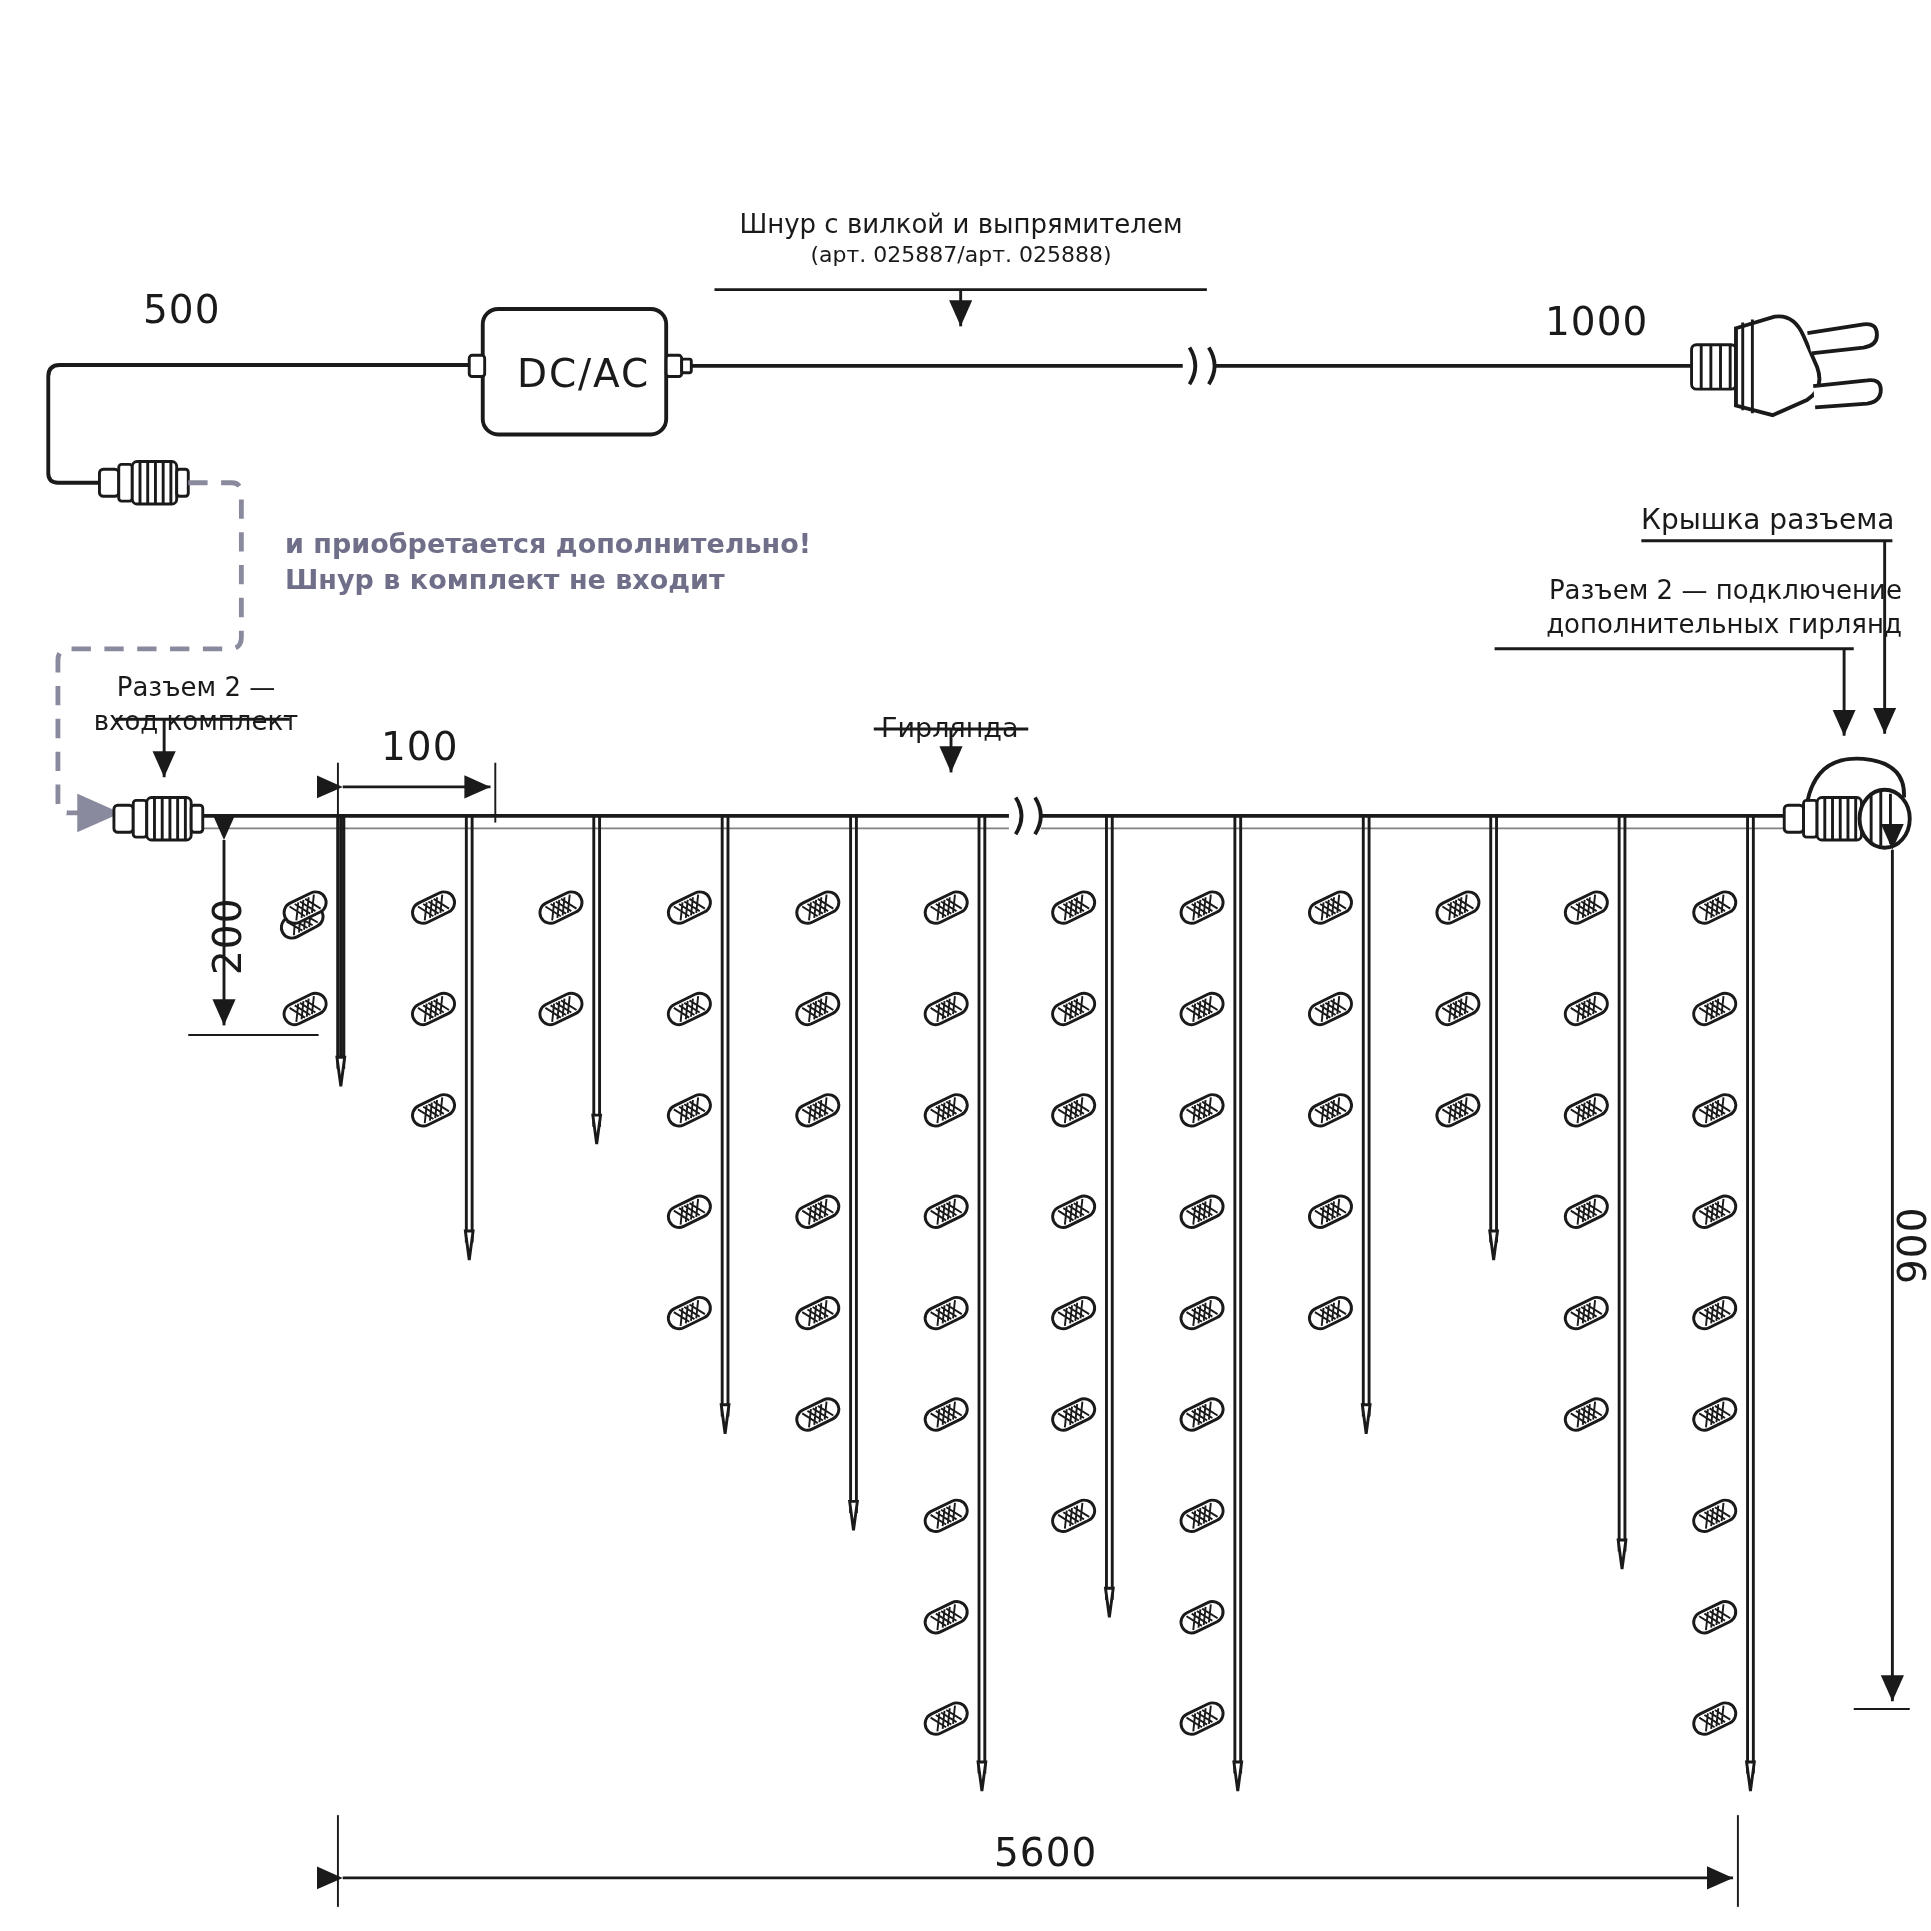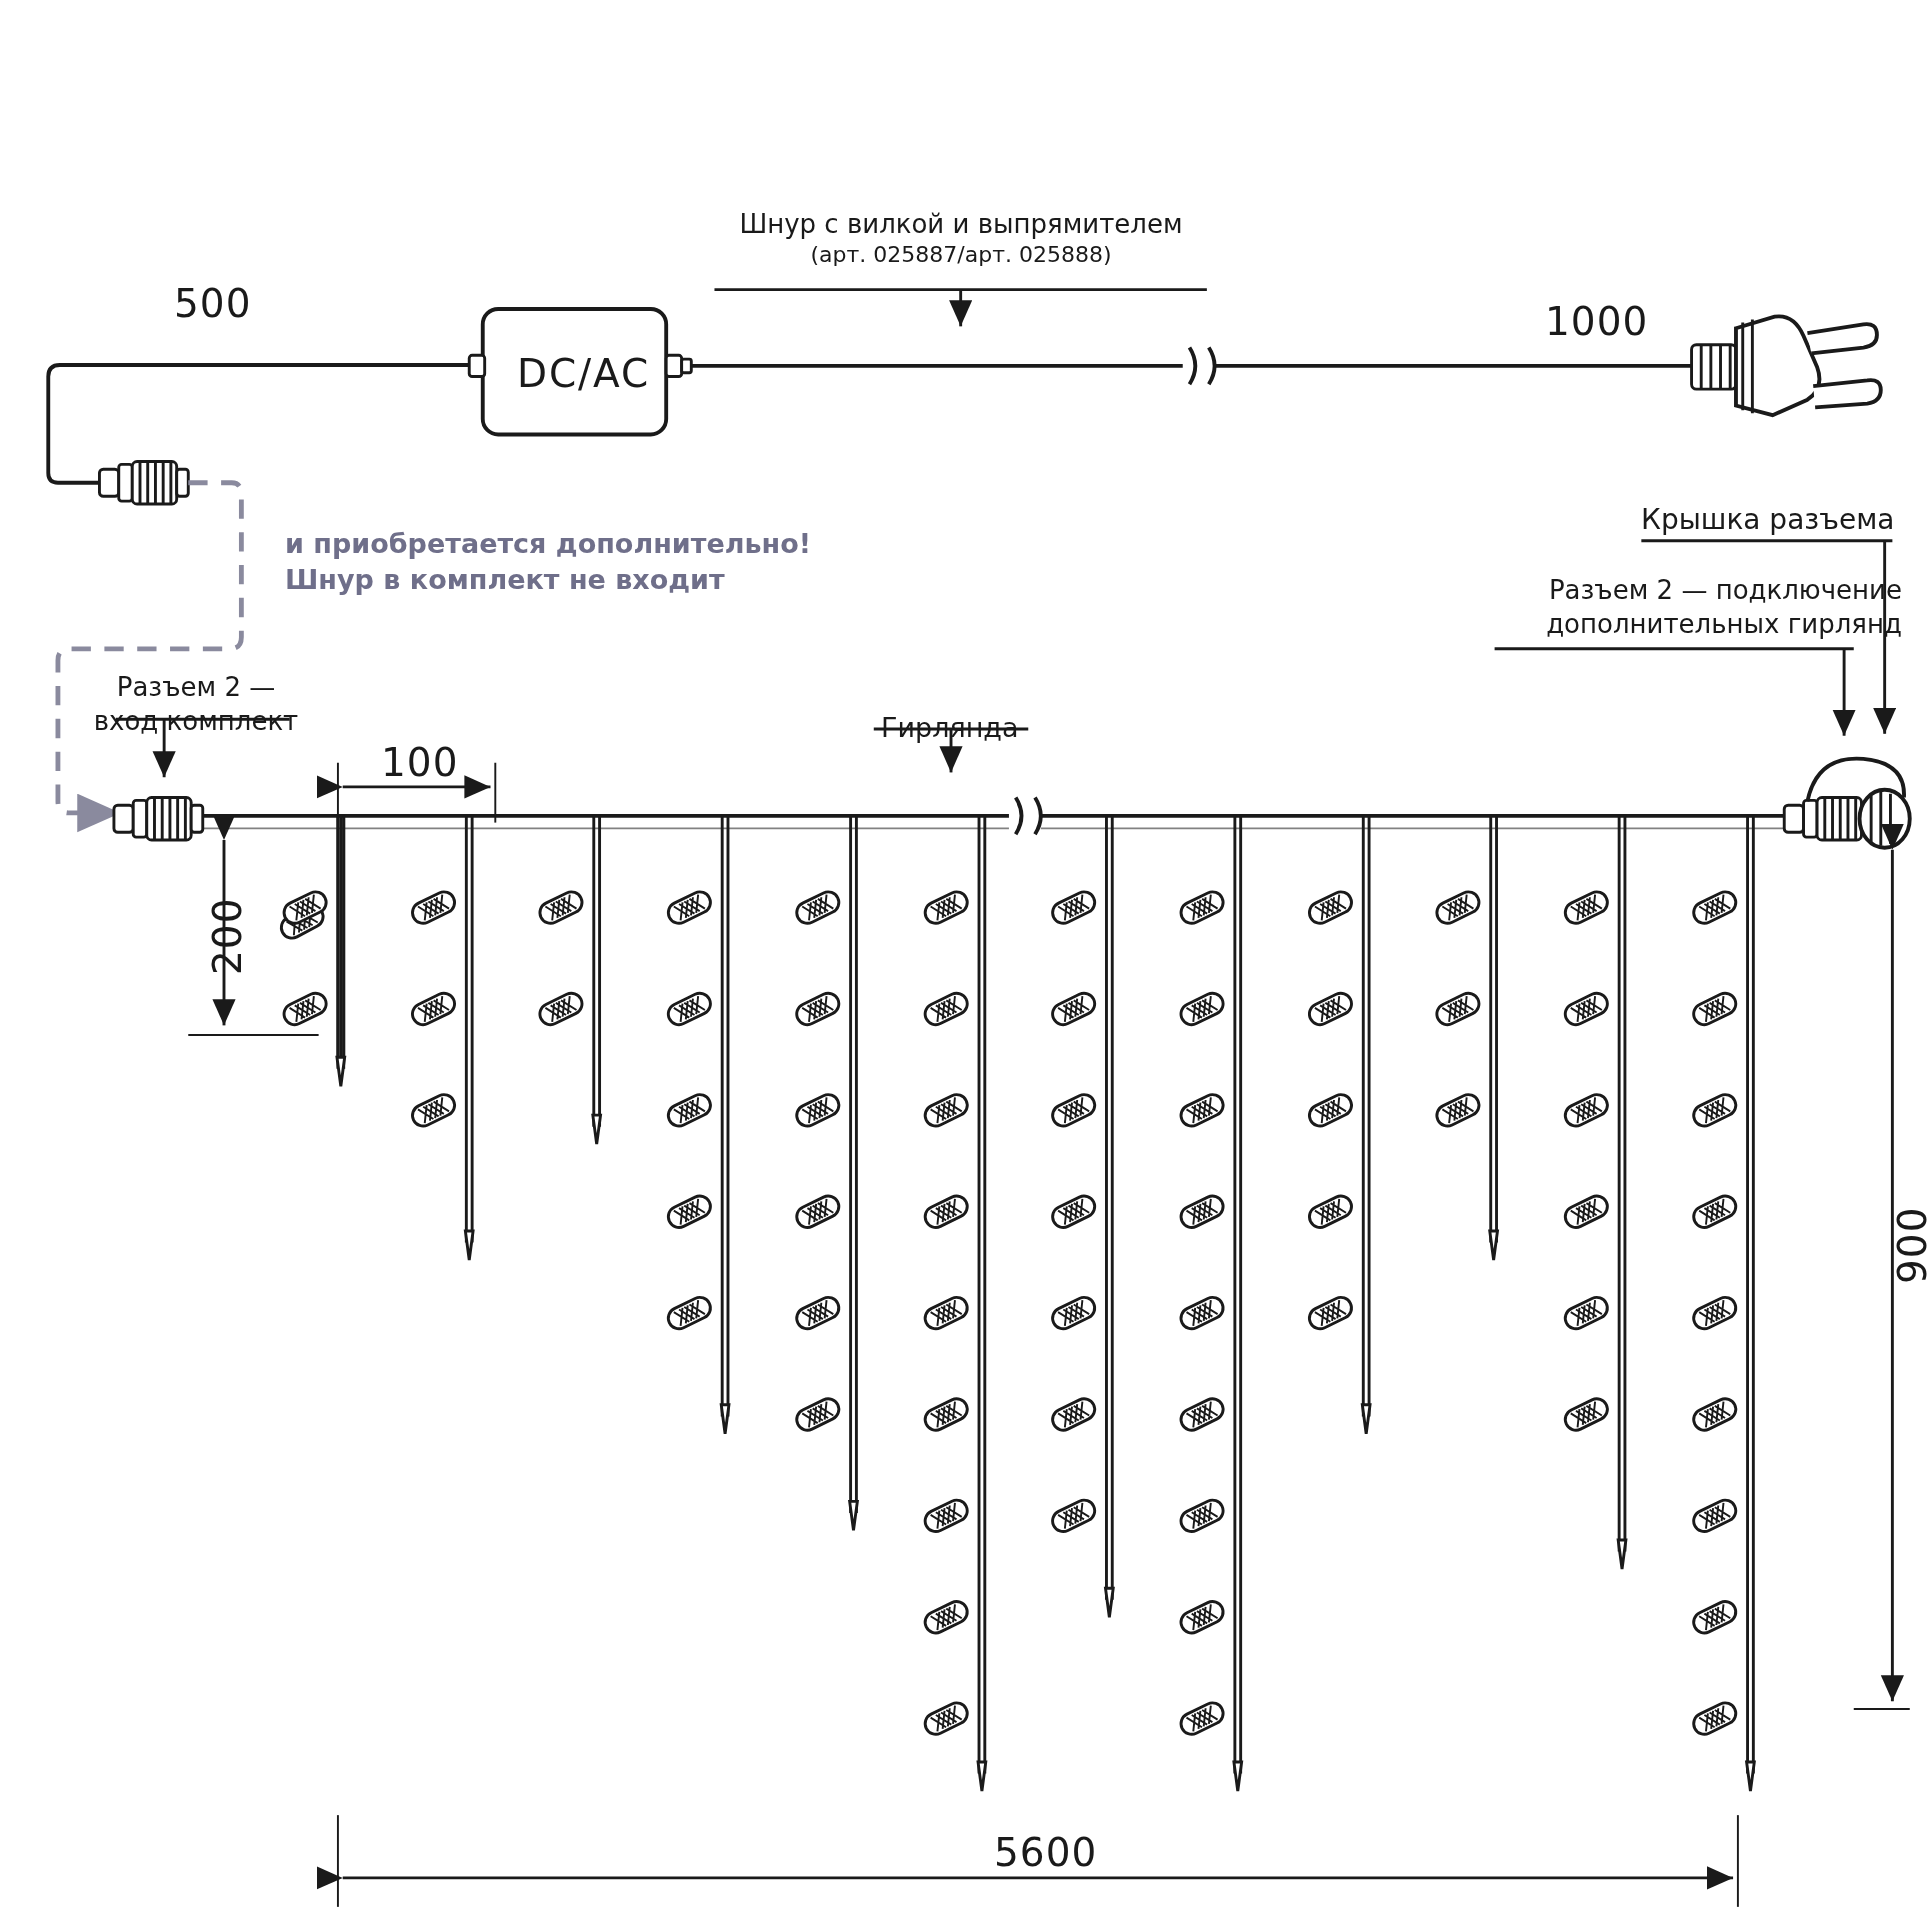--- a/index.html
+++ b/index.html
@@ -215,21 +215,21 @@
         <use href="#bulb" transform="translate(1776,1675) rotate(-26)"></use>
         <use href="#bulb" transform="translate(1776,1780) rotate(-26)"></use>
       </g>
 </svg>
 
 <div class="lbl note" style="left:710px; top:208px; width:502px;">
   <div>Шнур с вилкой и выпрямителем</div>
   <div class="note-sm">(арт. 025887/арт. 025888)</div>
 </div>
 
-<div class="lbl dim" style="left:143px; top:281px;margin-left:31px;">500</div>
+<div class="lbl dim" style="left:143px; top:287px;">500</div>
 
 <div class="lbl dim" style="left:1545px; top:299px;">1000</div>
 
 <div class="lbl dcac" style="left:517px; top:351px;">DC/AC</div>
 
 <div class="lbl warn" style="left:285px; top:526px;">
   <div>и приобретается дополнительно!</div>
   <div>Шнур в комплект не входит</div>
 </div>
 
@@ -240,21 +240,21 @@
 
 <div class="lbl" style="left:881px; top:712px; font-size:27px;">Гирлянда</div>
 
 <div class="lbl" style="left:1641px; top:503px; font-size:28px;">Крышка разъема</div>
 
 <div class="lbl" style="left:1492px; top:574px; font-size:26px; line-height:1.3; text-align:right; width:410px;">
   <div>Разъем 2 — подключение</div>
   <div>дополнительных гирлянд</div>
 </div>
 
-<div class="lbl dim" style="left:381px; top:740px;">100</div>
+<div class="lbl dim" style="left:381px; top:724px;">100</div>
 
 <div class="lbl dim rot" style="left:205px; top:975px;">200</div>
 
 <div class="lbl dim rot" style="left:1890px; top:1284px;">900</div>
 
 <div class="lbl dim" style="left:994px; top:1830px;">5600</div>
 
 <svg viewBox="0 0 2000 2000" style="pointer-events:none;">
 
   <path d="M905,755 L1065,755" stroke="#1a1a1a" stroke-width="3"></path>

